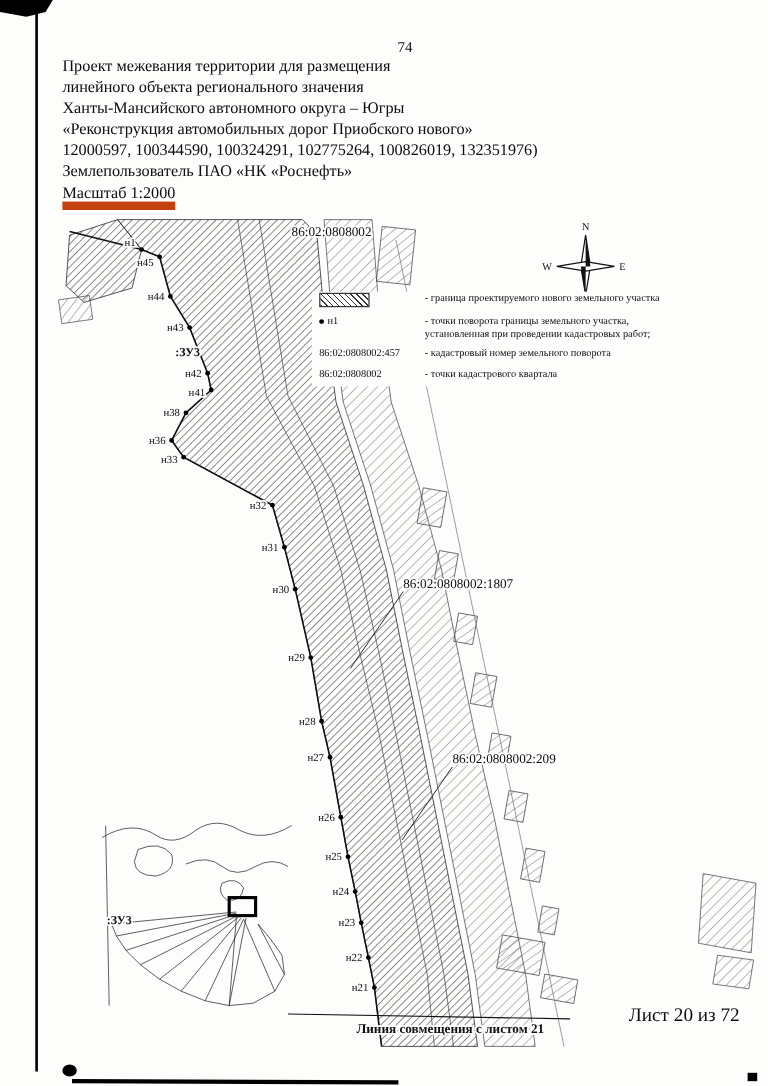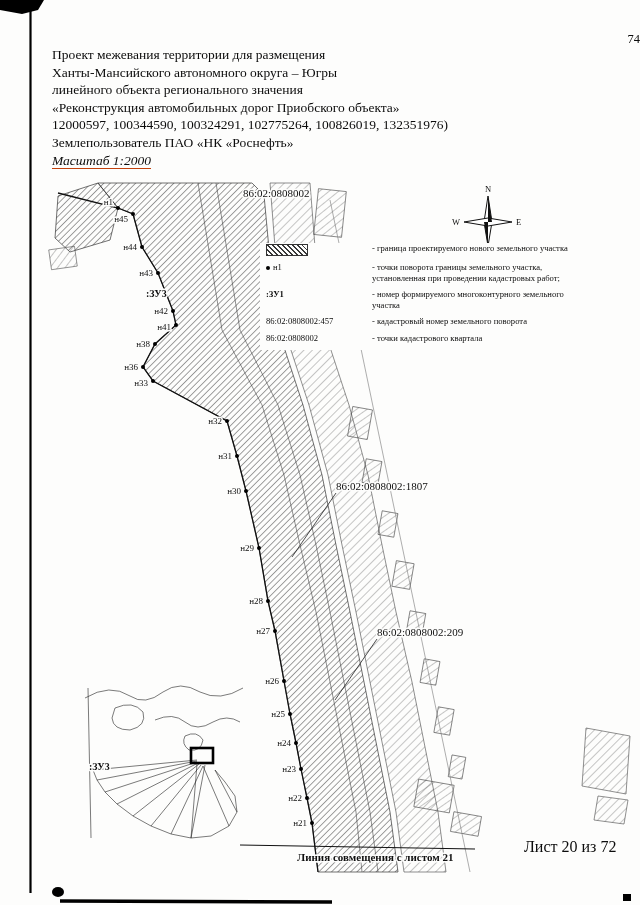--- a/index.html
+++ b/index.html
@@ -1,25 +1,25 @@
 <!DOCTYPE html>
 <html><head>
 <meta charset="utf-8">
 <style>
   html,body{margin:0;padding:0;background:#888;}
   .page{position:relative;width:640px;height:905px;background:#fdfdfc;overflow:hidden;
         font-family:"Liberation Serif","DejaVu Serif",serif;color:#0c0c0c;}
-  .pagenum{position:absolute;top:32px;left:0;right:0;text-align:right;font-size:12.5px;padding-left:35px;}
+  .pagenum{position:absolute;top:32px;left:0;right:0;text-align:center;font-size:12.5px;padding-left:35px;}
   .hdr{position:absolute;left:52px;top:46px;font-size:13.5px;line-height:17.6px;width:560px;}
-  .hdr .scale u{ text-decoration:none;border-bottom:1px solid #c2410c;font-style:italic;}
+  .hdr .scale u{ text-decoration:none;border-bottom:7px solid #c2410c;}
   .mapsvg{position:absolute;left:0;top:0;}
   .legend{position:absolute;left:260px;top:243px;width:326px;background:#fdfdfc;
           font-size:8.6px;line-height:10.6px;}
   .legend .ttl{margin:0 0 9px 24px;font-size:9.4px;letter-spacing:.6px;}
-  .lrow{display:flex;align-items:flex-start;margin-bottom:6px;gap:18px;}
+  .lrow{display:flex;align-items:flex-start;margin-bottom:6px;}
   .lsym{width:94px;flex:none;padding-left:6px;box-sizing:border-box;font-size:8.6px;}
   .llbl{flex:1;white-space:pre-line;}
   .swatch{width:40px;height:10px;border:1px solid #333;margin-top:1px;}
   .sw-dense{background:repeating-linear-gradient(45deg,#383838 0,#383838 1px,transparent 1px,transparent 3.5px);}
   .sw-light{background:repeating-linear-gradient(45deg,#666 0,#666 1px,transparent 1px,transparent 5px);}
   .ptdot{display:inline-block;width:4px;height:4px;border-radius:50%;background:#000;margin-right:3px;vertical-align:middle;}
   .bold{font-weight:bold;}
   .footer{position:absolute;left:524px;top:838px;font-size:16px;}
   
   text{font-family:"Liberation Serif","DejaVu Serif",serif;fill:#101010;}
@@ -178,23 +178,23 @@
         <path d="M112,86 L106,160"></path>
       <rect x="106" y="70" width="22" height="15" stroke="#000" stroke-width="2.6"></rect>
       <text class="halo" x="4" y="92" font-size="10" font-weight="bold" stroke-width="2.5">:ЗУ3</text>
     </g>
   </svg>
 
   <div class="pagenum">74</div>
 
   <div class="hdr">
     <div>Проект межевания территории для размещения</div>
+    <div>линейного объекта регионального значения</div>
     <div>Ханты-Мансийского автономного округа – Югры</div>
-    <div>линейного объекта регионального значения</div>
-    <div>«Реконструкция автомобильных дорог Приобского объекта»</div>
+    <div>«Реконструкция автомобильных дорог Приобского нового»</div>
     <div>12000597, 100344590, 100324291, 102775264, 100826019, 132351976)</div>
     <div>Землепользователь ПАО «НК «Роснефть»</div>
     <div class="scale"><u>Масштаб 1:2000</u></div>
   </div>
 
   <div class="legend">
 
     <div class="lrow">
       <div class="lsym">
           <div class="swatch sw-dense"></div>
@@ -202,24 +202,20 @@
       <div class="llbl">- граница проектируемого нового земельного участка</div>
     </div>
 
 
     <div class="lrow">
       <div class="lsym"><span class="ptdot"></span><span>н1</span></div>
       <div class="llbl">- точки поворота границы земельного участка,
 установленная при проведении кадастровых работ;</div>
     </div>
 
-    <div class="lrow">
-      <div class="lsym bold">:ЗУ1</div>
-      <div class="llbl">- номер формируемого многоконтурного земельного участка</div>
-    </div>
 
     <div class="lrow">
       <div class="lsym">86:02:0808002:457</div>
       <div class="llbl">- кадастровый номер земельного поворота</div>
     </div>
 
     <div class="lrow">
       <div class="lsym">86:02:0808002</div>
       <div class="llbl">- точки кадастрового квартала</div>
     </div>

